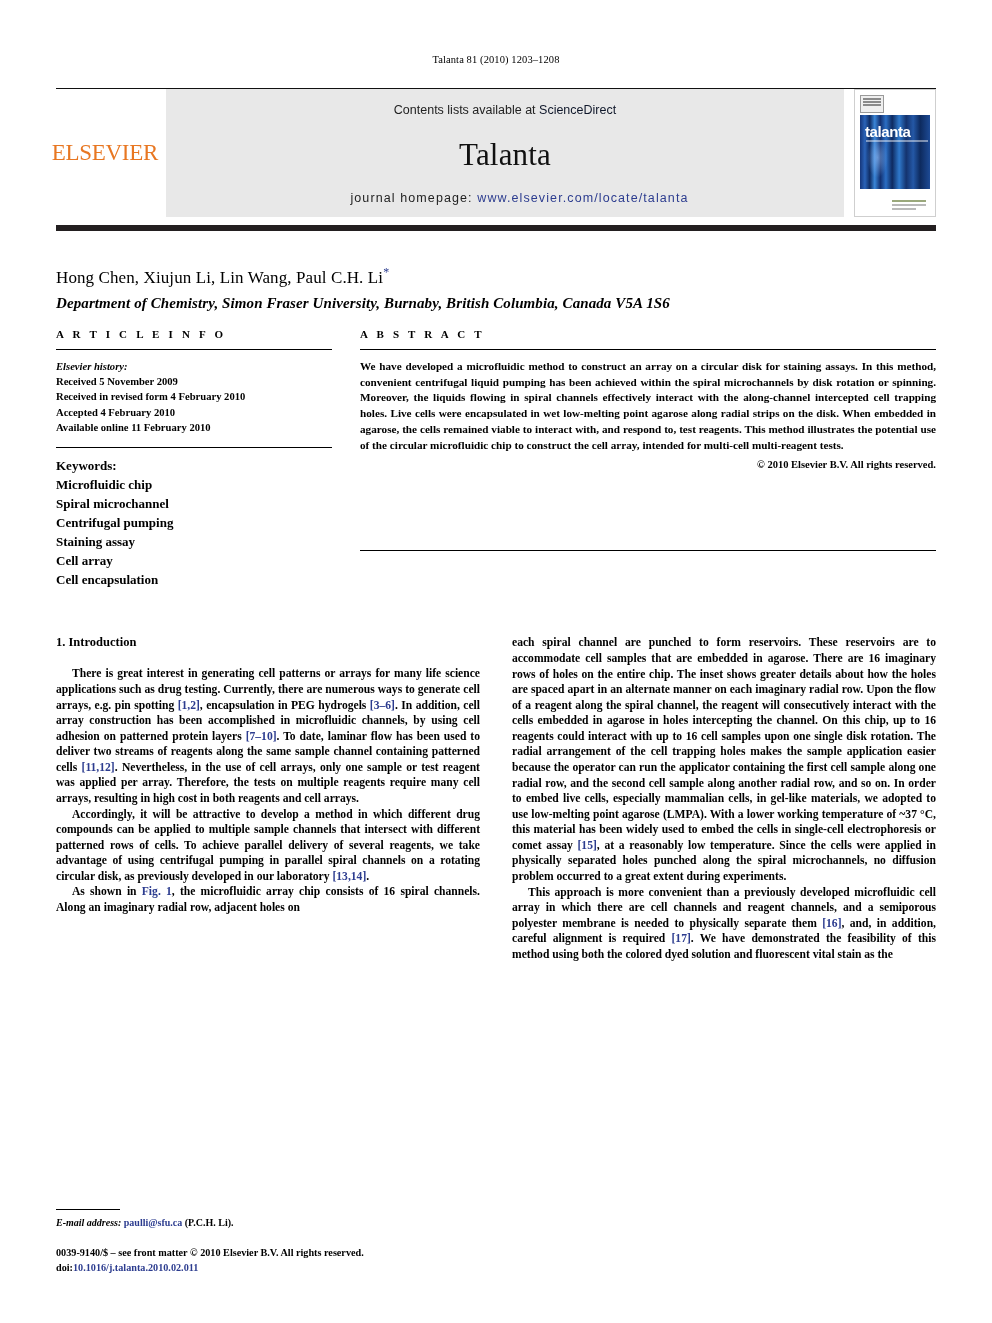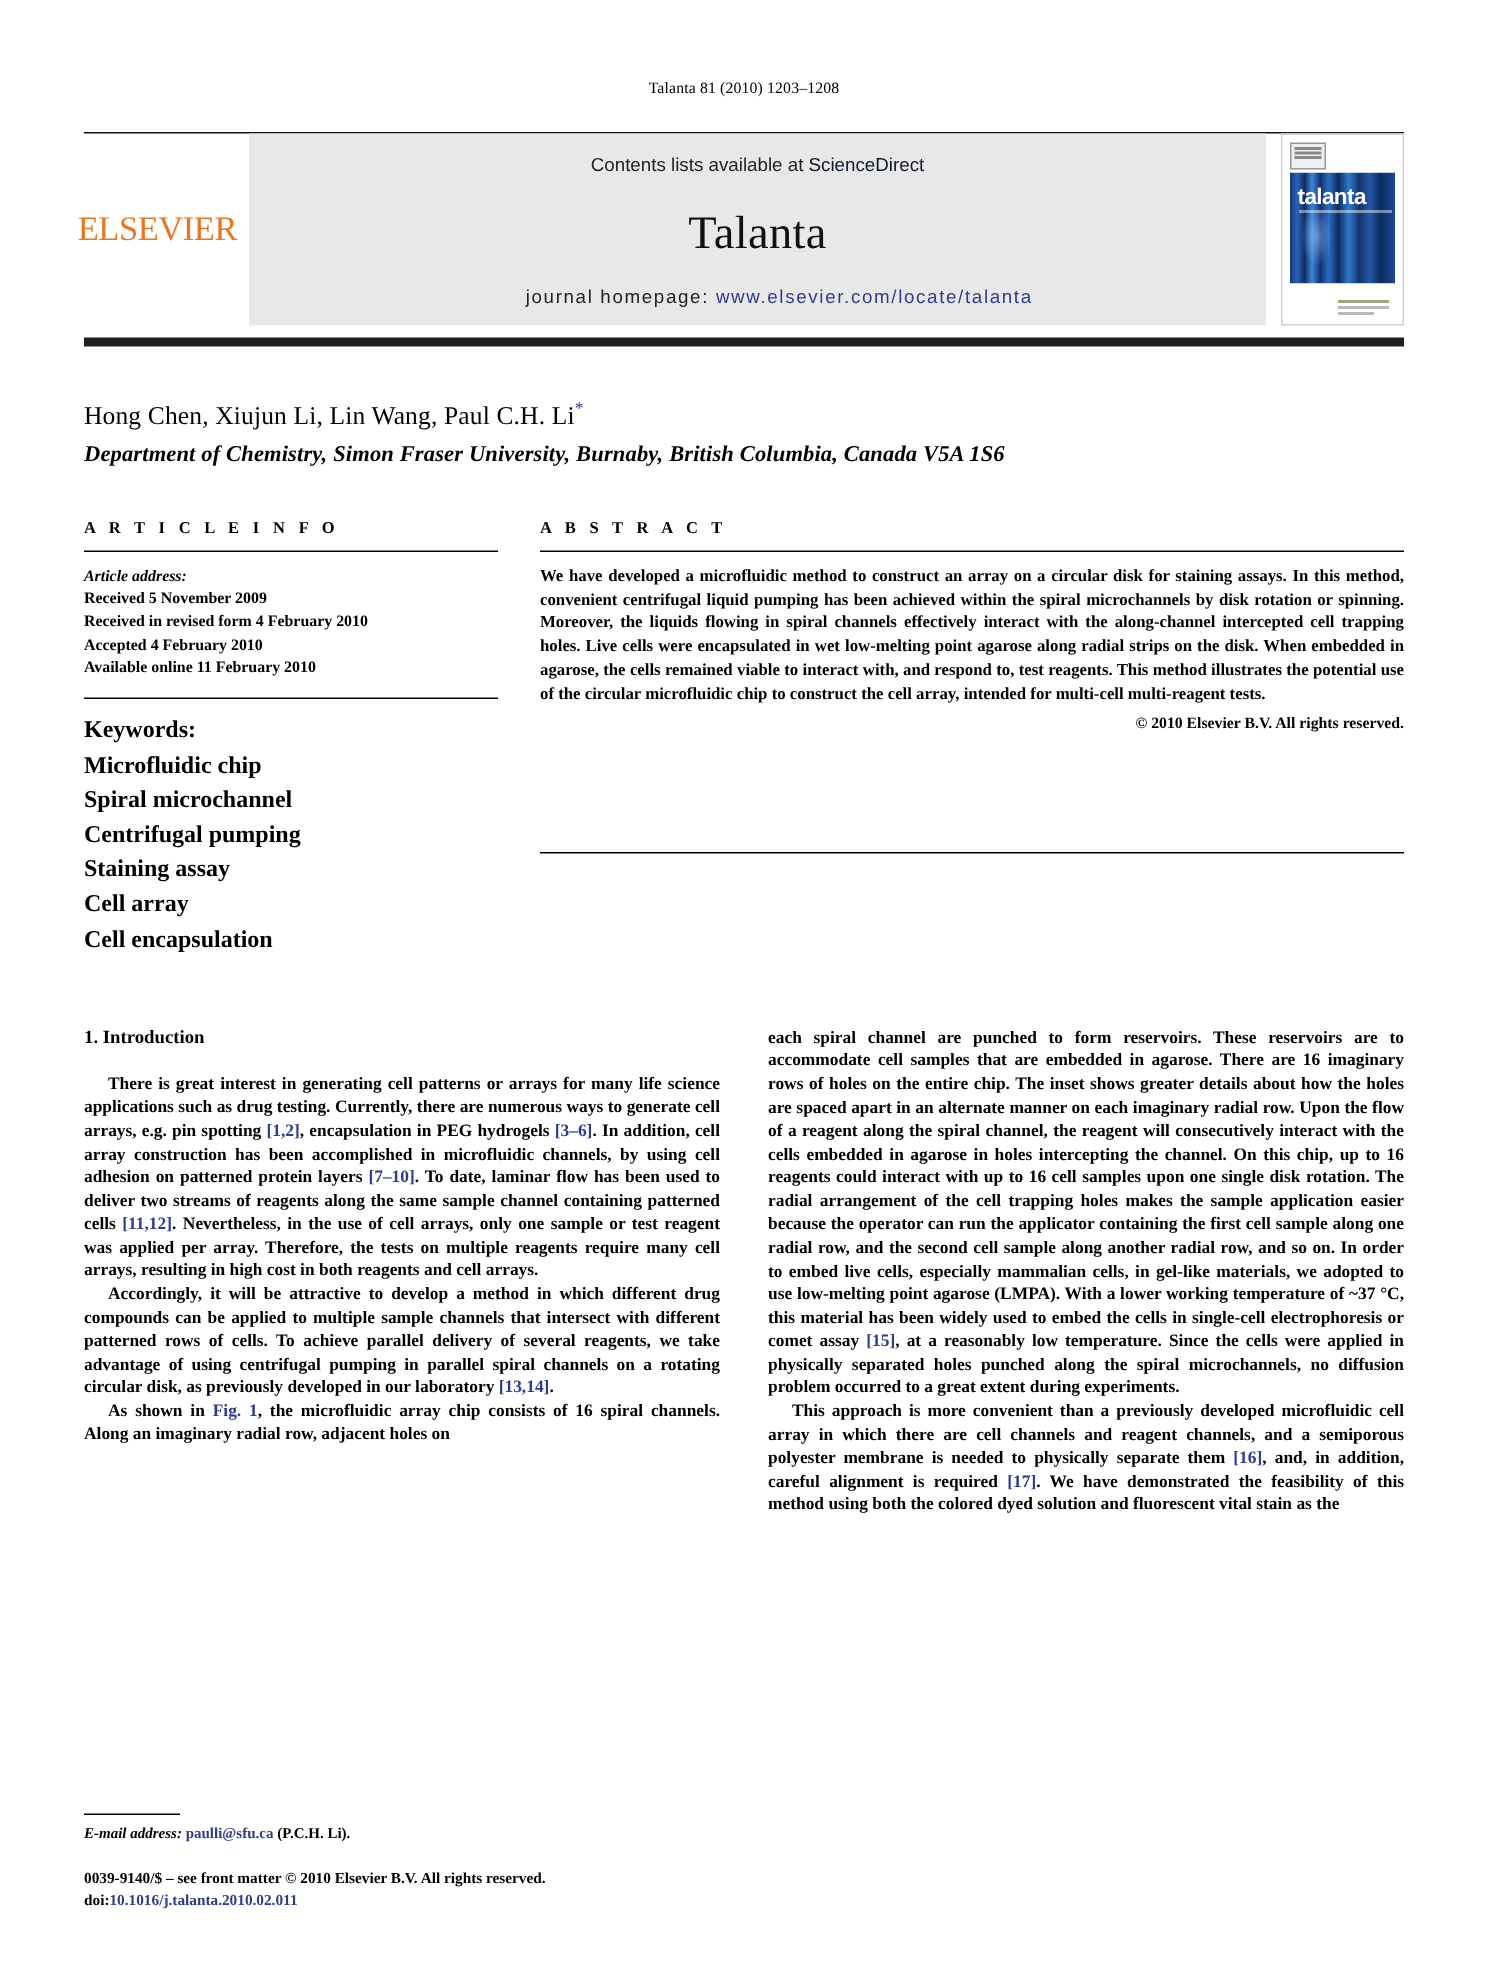--- a/index.html
+++ b/index.html
@@ -205,21 +205,21 @@
   .affiliation {
     font-size: 15px;
     font-style: italic;
     font-weight: bold;
     margin-top: 7px;
     letter-spacing: 0.1px;
   }
 
   
   .info-abstract {
-    margin-top: 34px;
+    margin-top: 16px;
     display: flex;
     gap: 28px;
   }
   .col-info {
     flex: 0 0 276px;
     width: 276px;
   }
   .col-abstract {
     flex: 1 1 auto;
   }
@@ -239,21 +239,21 @@
   }
   .info-body .lbl {
     font-style: italic;
   }
   .info-sep {
     border-top: 1px solid #000;
     margin: 12px 0 0 0;
   }
   .kw-body {
     padding-top: 9px;
-    font-size: 16px;
+    font-size: 13px;
     line-height: 1.45;
     font-weight: bold;
   }
   .abstract-body {
     padding-top: 9px;
     font-size: 11.2px;
     line-height: 1.42;
     text-align: justify;
     font-weight: bold;
   }
@@ -399,21 +399,21 @@
     </div>
     <div class="affiliation">Department of Chemistry, Simon Fraser University, Burnaby, British Columbia, Canada V5A 1S6</div>
   </div>
 
   <div class="info-abstract">
 
     <div class="col-info">
       <div class="sec-head">A R T I C L E   I N F O</div>
       <div class="rule-top"></div>
       <div class="info-body">
-        <div class="lbl">Article address:</div>
+        <div class="lbl">Elsevier history:</div>
         <div>Received 5 November 2009</div>
         <div>Received in revised form 4 February 2010</div>
         <div>Accepted 4 February 2010</div>
         <div>Available online 11 February 2010</div>
       </div>
       <div class="info-sep"></div>
       <div class="kw-body">
         <div class="lbl">Keywords:</div>
         <div>Microfluidic chip</div>
         <div>Spiral microchannel</div>

